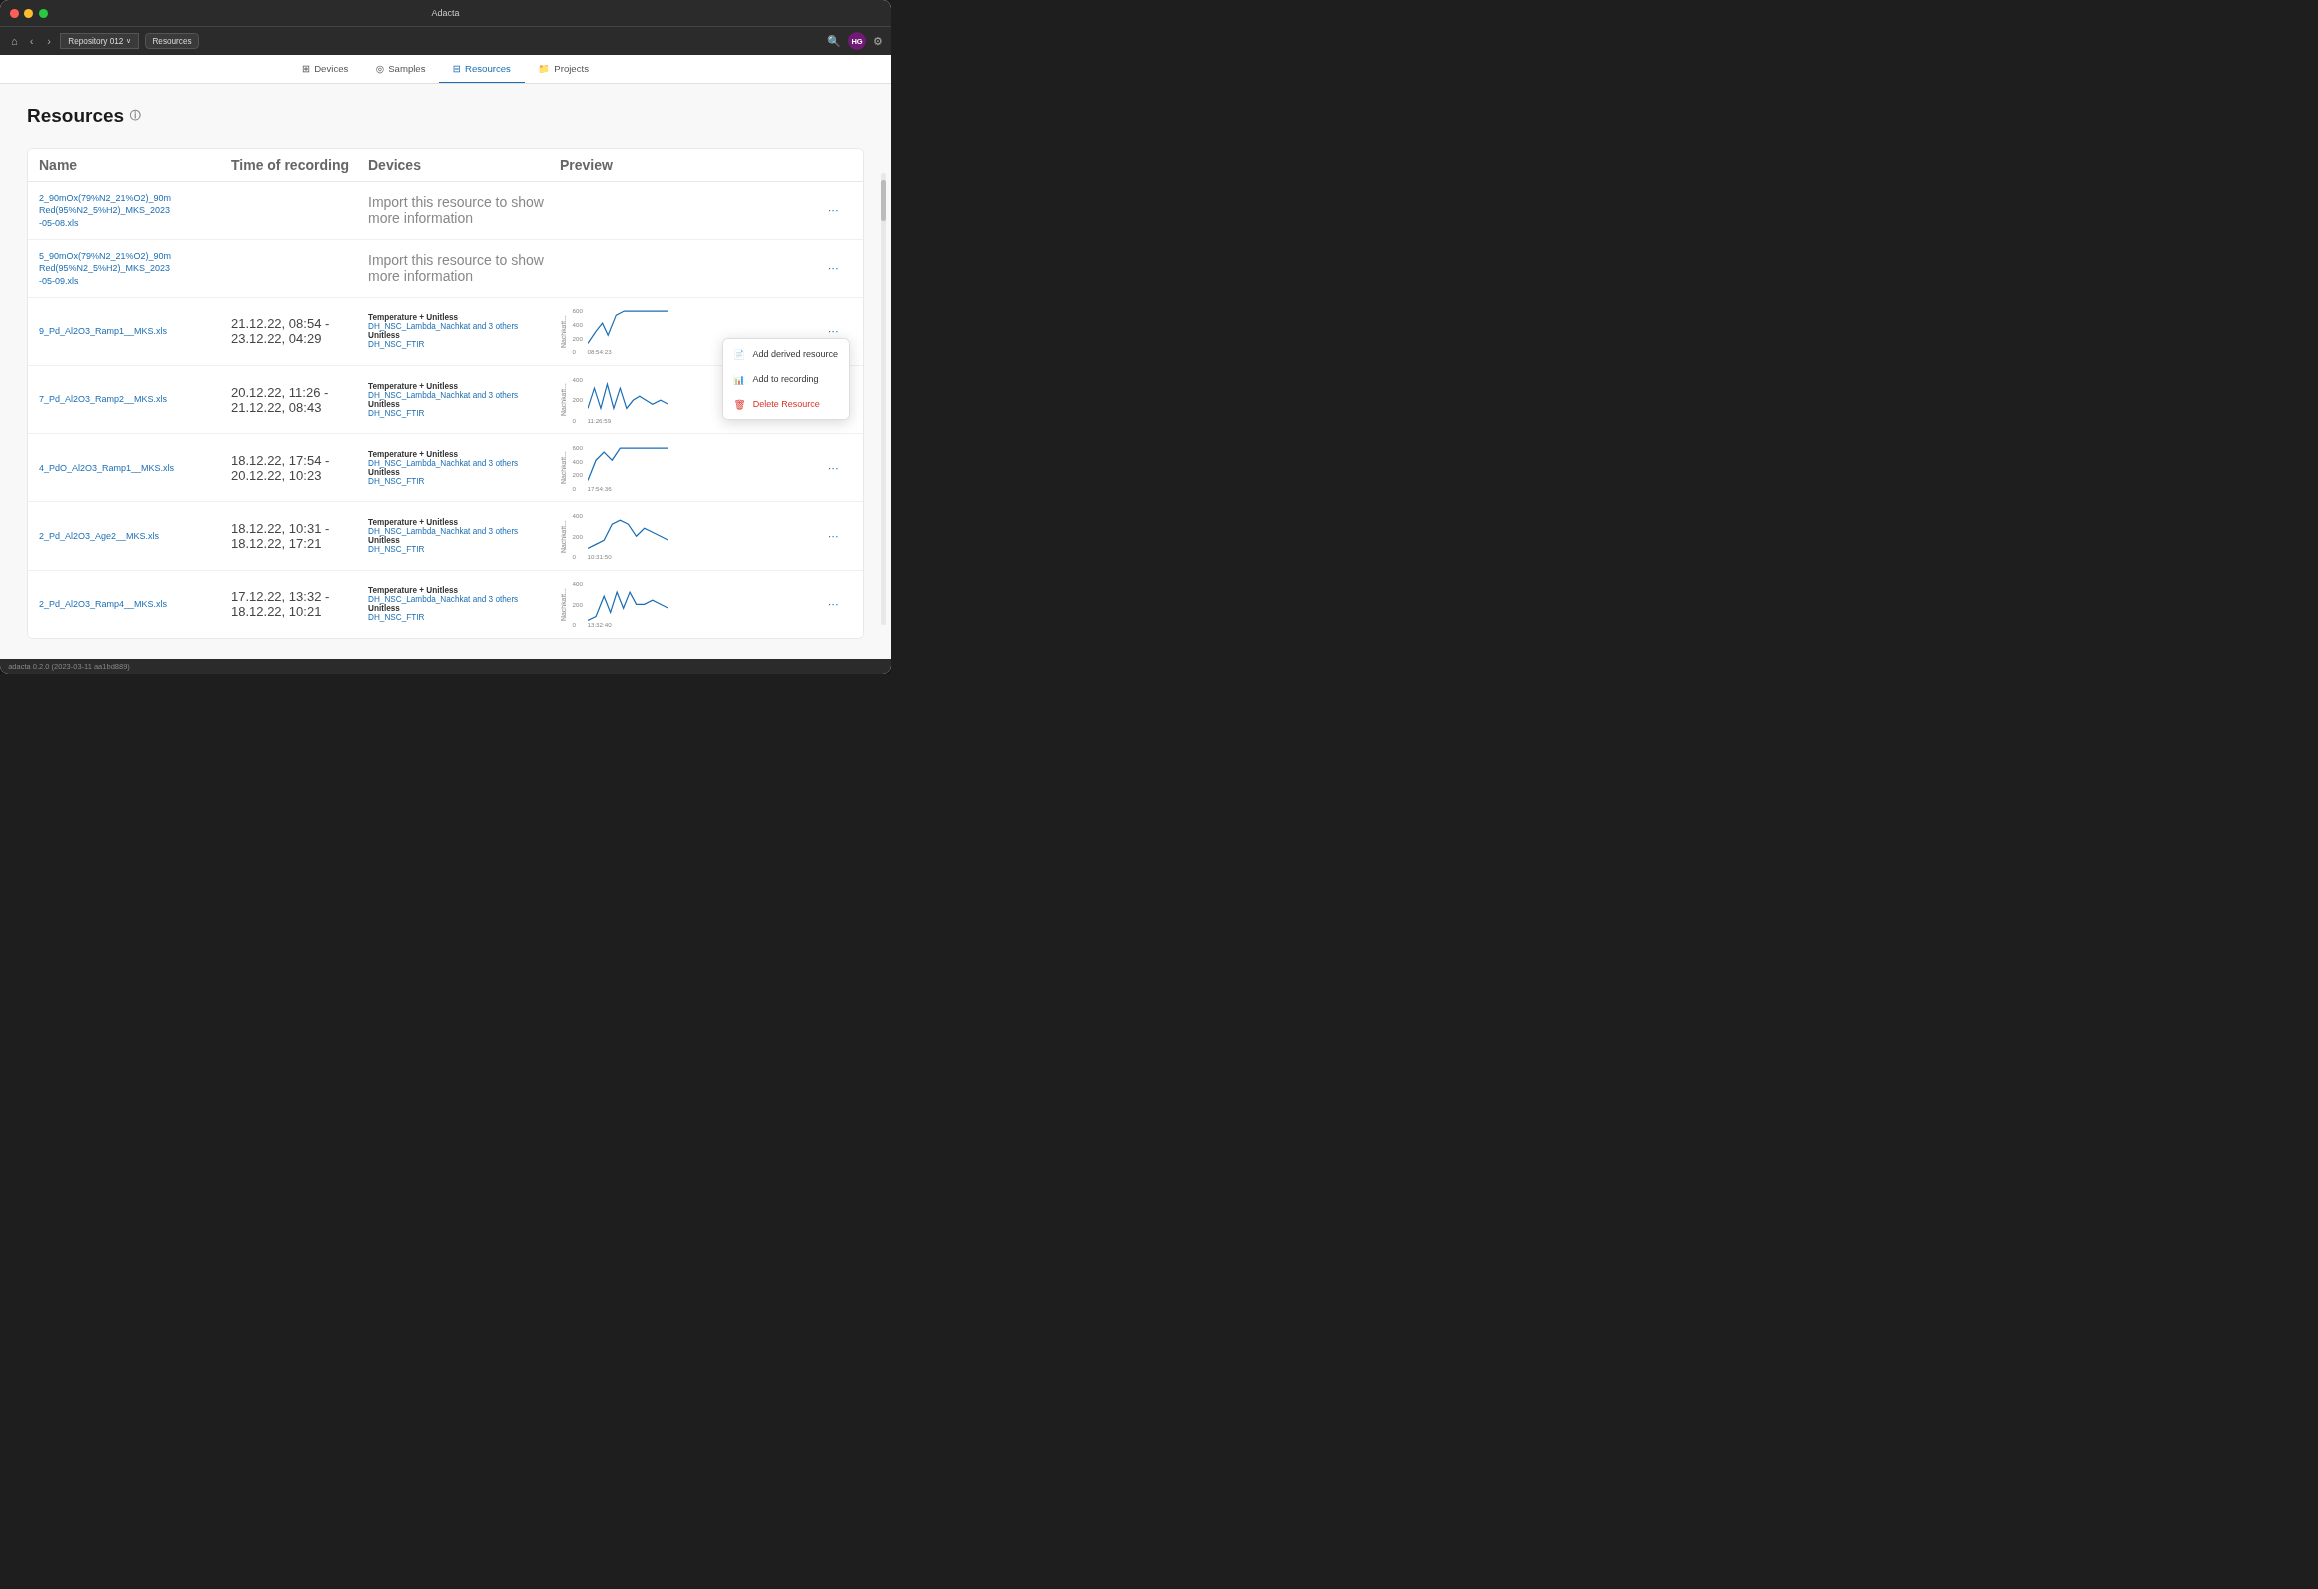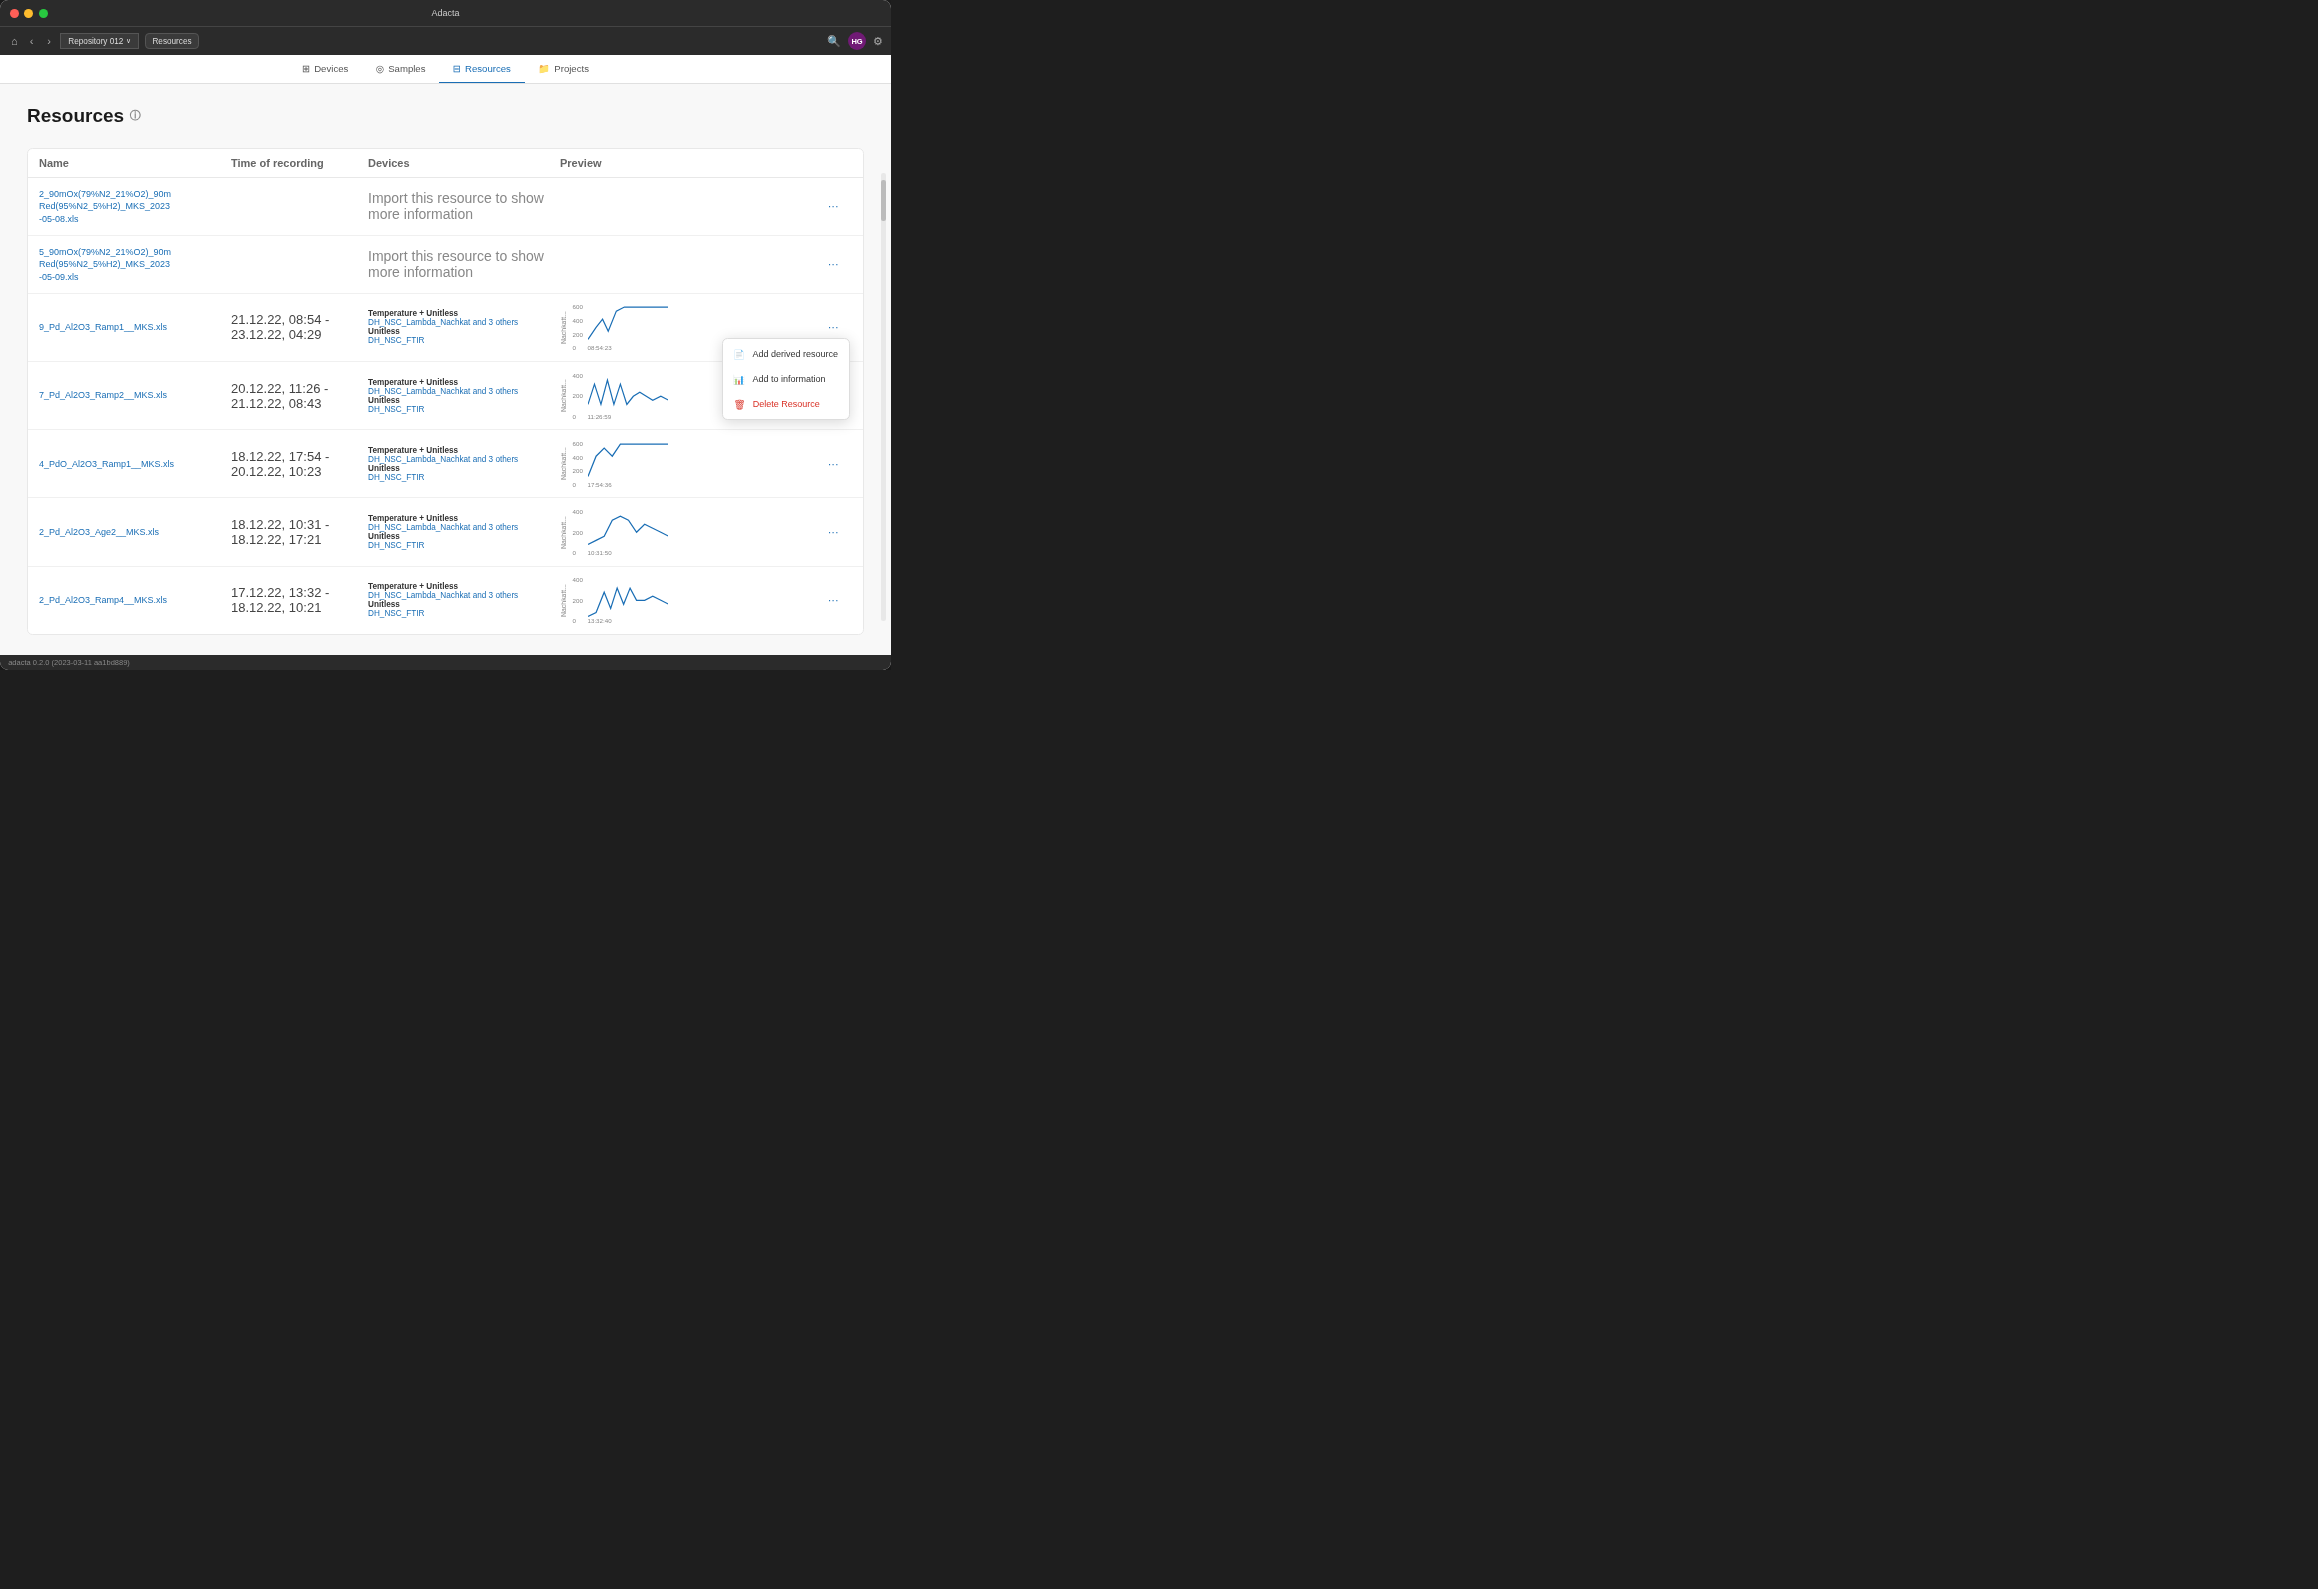--- a/index.html
+++ b/index.html
@@ -34,21 +34,21 @@
     .tab-icon { font-size: 9.6px; }
 
     
     .main { background: #f8f8f8; padding: 20.6px 27px; min-height: 514px; position: relative; }
     .page-title { font-size: 19px; font-weight: 700; color: #1a1a1a; display: flex; align-items: center; gap: 5.5px; margin-bottom: 20.6px; }
     .info-icon { font-size: 11px; color: #888; cursor: pointer; }
 
     
     .table-container { background: #fff; border-radius: 5.5px; border: 0.7px solid #e8e8e8; }
     .table-header { display: grid; grid-template-columns: 192px 137px 192px 1fr 27px; padding: 8.2px 11px; border-bottom: 0.7px solid #e8e8e8; }
-    .col-header { font-size: 11px; font-weight: 600; color: #666; text-transform: none; }
+    .col-header { font-size: 14px; font-weight: 600; color: #666; text-transform: none; }
 
     .table-row { display: grid; grid-template-columns: 192px 137px 192px 1fr 27px; padding: 9.6px 11px; border-bottom: 0.7px solid #f0f0f0; align-items: center; }
     .table-row:last-child { border-bottom: none; }
 
     .resource-name { color: #1a6eb5; font-size: 9px; cursor: pointer; line-height: 1.4; }
     .time-text { font-size: 13px; color: #444; }
     .import-text { font-size: 14px; color: #888; }
 
     .devices-cell { font-size: 8.2px; }
     .device-type { font-weight: 600; color: #333; }
@@ -307,21 +307,21 @@
       </div>
     </div>
 
     <div class="context-menu" style="position: absolute; right: 41px; top: 254px;">
       <div class="context-menu-item">
         <span class="menu-icon">📄</span>
         <span>Add derived resource</span>
       </div>
       <div class="context-menu-item">
         <span class="menu-icon">📊</span>
-        <span>Add to information</span>
+        <span>Add to recording</span>
       </div>
       <div class="context-menu-item danger">
         <span class="menu-icon">🗑</span>
         <span>Delete Resource</span>
       </div>
     </div>
 
     <div class="scroll-track">
       <div class="scroll-thumb"></div>
     </div>

